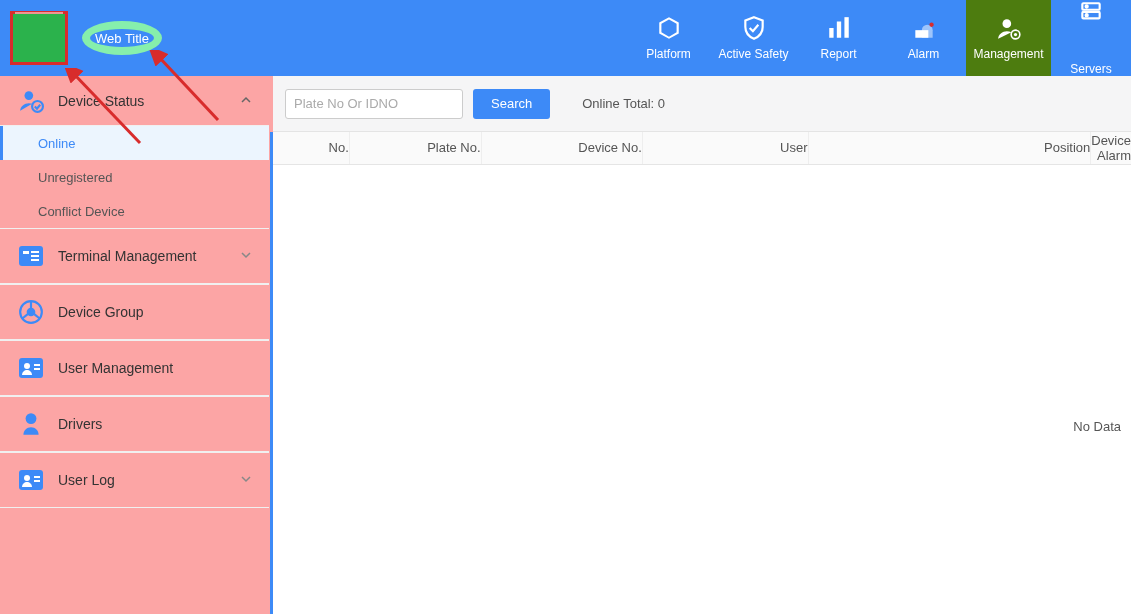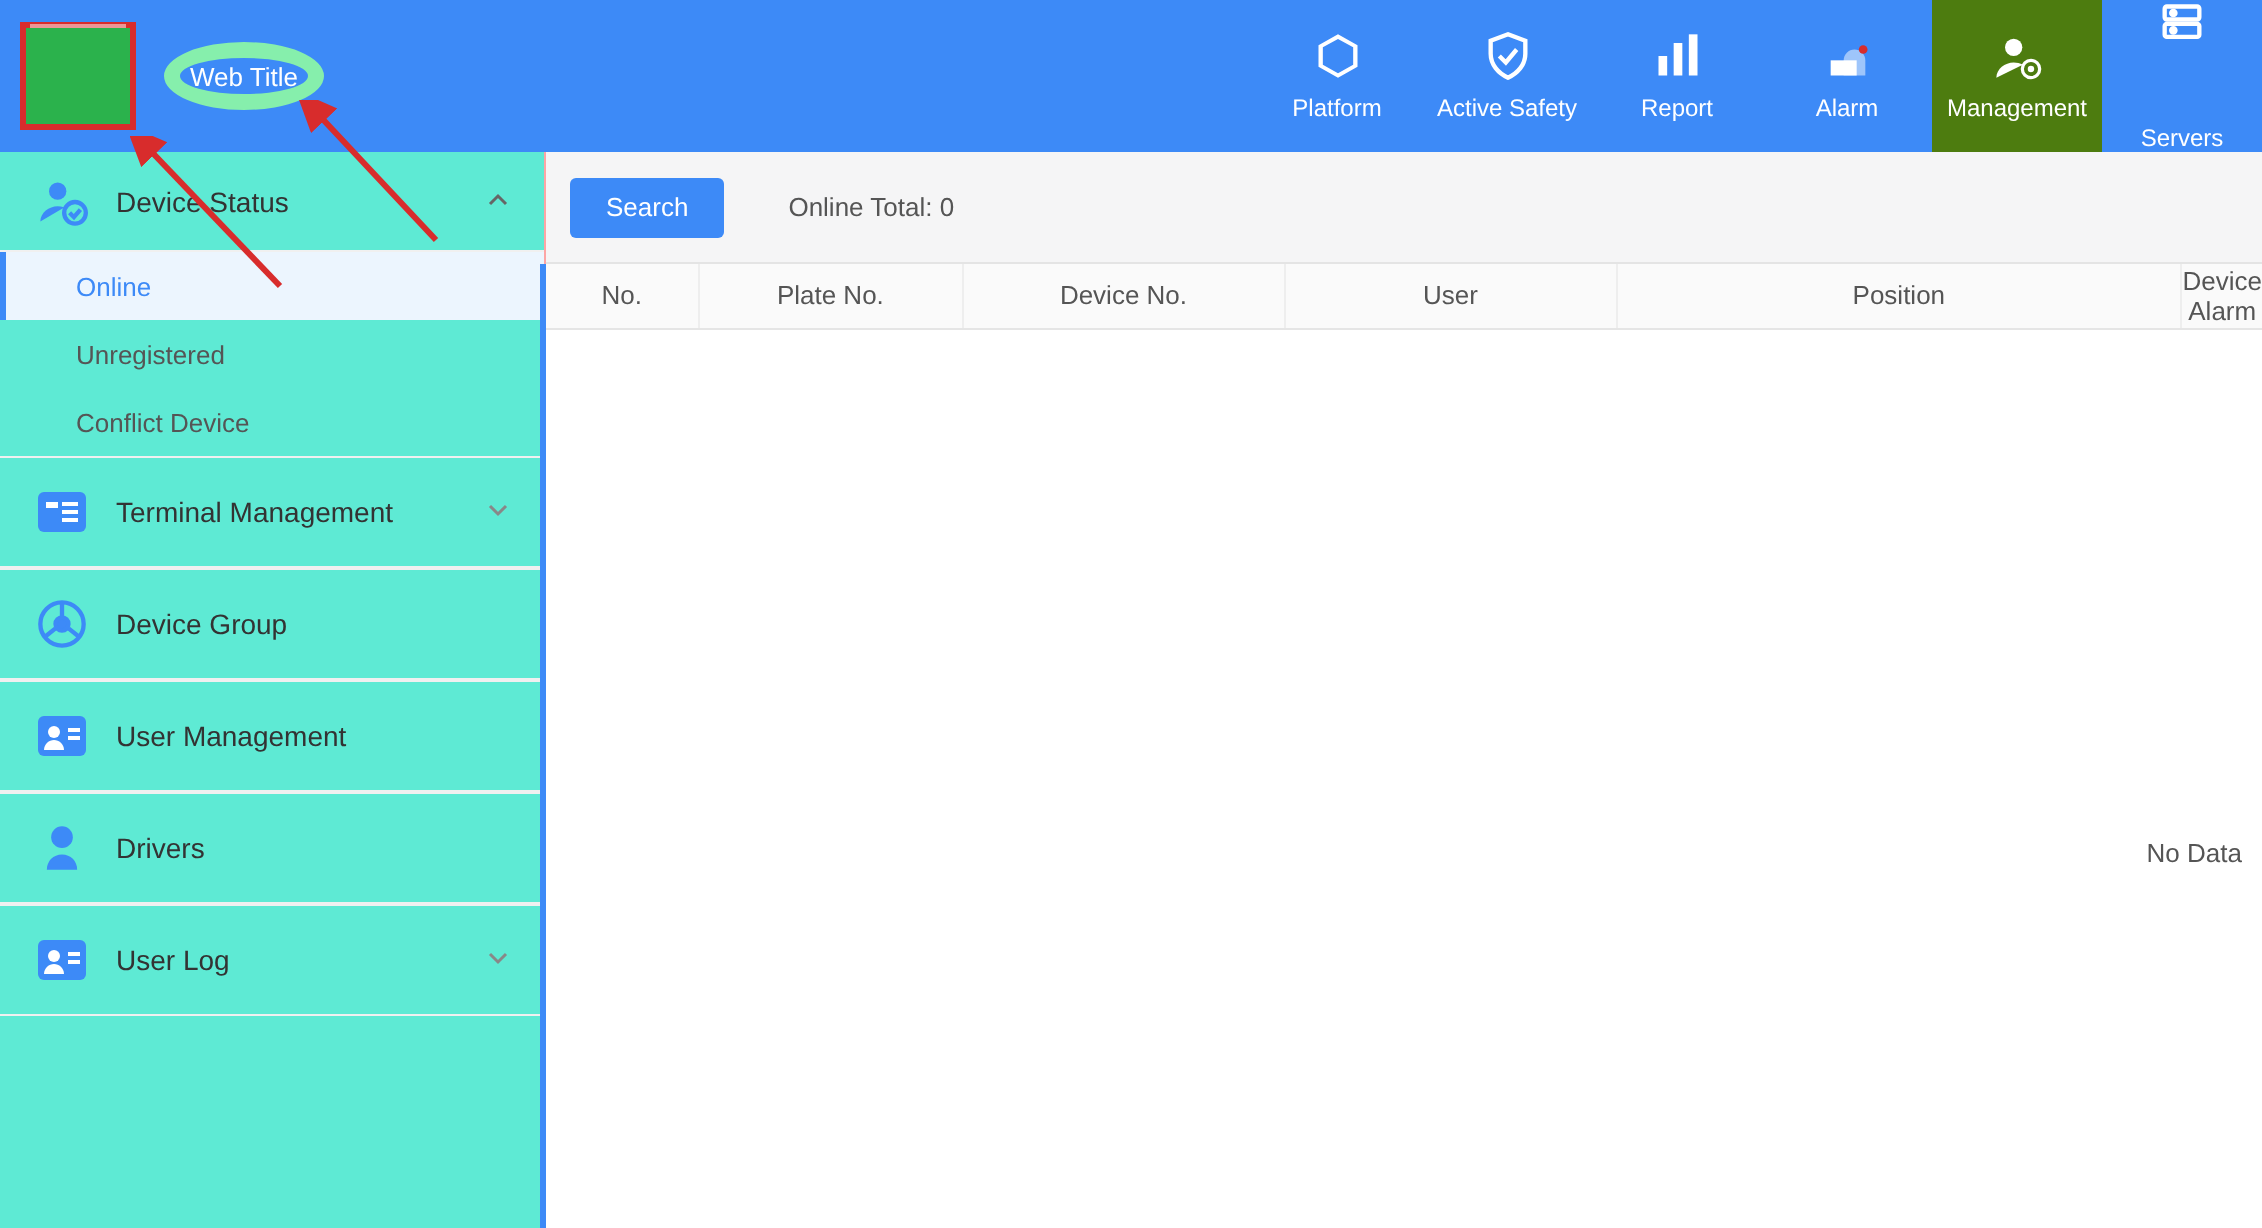--- a/index.html
+++ b/index.html
@@ -19,21 +19,21 @@
 .top-nav { margin-left:auto; display:flex; height:100%; }
 .top-nav-item { width:85px; display:flex; flex-direction:column; align-items:center; justify-content:center; color:#fff; font-size:12px; cursor:pointer; gap:6px; }
 .top-nav-item.active { background:#4d7c0f; }
 .top-nav-item.last { width:80px;gap:36px; }
 .top-nav-item .nav-icon { width:26px; height:26px; display:flex; align-items:center; justify-content:center; }
 
 
 .body-wrap { display:flex; height:calc(100% - 76px); }
 
 
-.sidebar { width:273px; background:#5eead4; border-right:1px solid #fca5a5; }
+.sidebar { width:273px; background:#fca5a5; border-right:4px solid #fca5a5; }
 .side-header { height:50px; display:flex; align-items:center; padding:0 18px; border-bottom:1px solid #f0f0f0; cursor:pointer; color:#333; font-size:14px; }
 .side-header .sh-icon { width:26px; height:26px; margin-right:14px; display:flex; align-items:center; justify-content:center; }
 .side-header .chevron { margin-left:auto; font-size:12px; color:#666; }
 .sub-item { height:34px; display:flex; align-items:center; padding-left:38px; font-size:13px; color:#555; cursor:pointer; }
 .sub-item.active { background:#ecf5fe; color:#3d8af7; border-left:3px solid #3d8af7; padding-left:35px; }
 
 .side-row { height:56px; display:flex; align-items:center; padding:0 18px; border-bottom:1px solid #f0f0f0; border-top:1px solid #f0f0f0; cursor:pointer; color:#333; font-size:14px; }
 .side-row:first-of-type { border-top:none; }
 .side-row .sh-icon { width:26px; height:26px; margin-right:14px; display:flex; align-items:center; justify-content:center; }
 .side-row .chevron { margin-left:auto; font-size:12px; color:#888; }
@@ -42,21 +42,21 @@
 .main { flex:1; display:flex; flex-direction:column; }
 .search-bar { height:56px; background:#f5f5f6; border-bottom:1px solid #e4e4e4; display:flex; align-items:center; padding:0 12px; gap:10px; }
 .search-input { width:178px; height:30px; border:1px solid #ccc; border-radius:3px; padding:0 8px; font-size:13px; color:#333; }
 .search-input::placeholder { color:#aaa; }
 .search-btn { height:30px; background:#3d8af7; color:#fff; border:none; border-radius:3px; padding:0 18px; font-size:13px; cursor:pointer; }
 .online-total { margin-left:22px; font-size:13px; color:#555; }
 
 .table-wrap { flex:1; position:relative; }
 .table-wrap::before { content:''; position:absolute; left:-3px; top:0; bottom:0; width:3px; background:#3d8af7; }
 table { width:100%; border-collapse:collapse; }
-thead th { height:32px; font-size:13px; font-weight:normal; color:#555; background:#fafafa; border-bottom:1px solid #e5e5e5; border-right:1px solid #eee; text-align:center; }
+thead th { height:32px; font-size:13px; font-weight:normal; color:#555; background:#fafafa; border-bottom:1px solid #e5e5e5; border-right:1px solid #eee; text-align:right; }
 thead th:last-child { border-right:none; }
 .col-no { width:78px; }
 .col-plate { width:135px; }
 .col-device { width:165px; }
 .col-user { width:170px; }
 .col-pos { width:290px; }
 
 .no-data { position:absolute; right:10px; bottom:180px; font-size:13px; color:#555; }
 </style>
 </head>
@@ -237,20 +237,21 @@
       <span class="chevron">
         <svg width="10" height="10" viewBox="0 0 10 10">
             <path d="M1 3l4 4 4-4" stroke="#888" stroke-width="1.5" fill="none"></path>
           </svg>
       </span>
     </div>
   </div>
 
   <div class="main">
     <div class="search-bar">
+      <input class="search-input" placeholder="Plate No Or IDNO" style="">
       <button class="search-btn">Search</button>
       <div class="online-total">
         <span>Online Total:</span>
         <span>0</span>
       </div>
     </div>
 
     <div class="table-wrap">
       <table>
         <thead>

